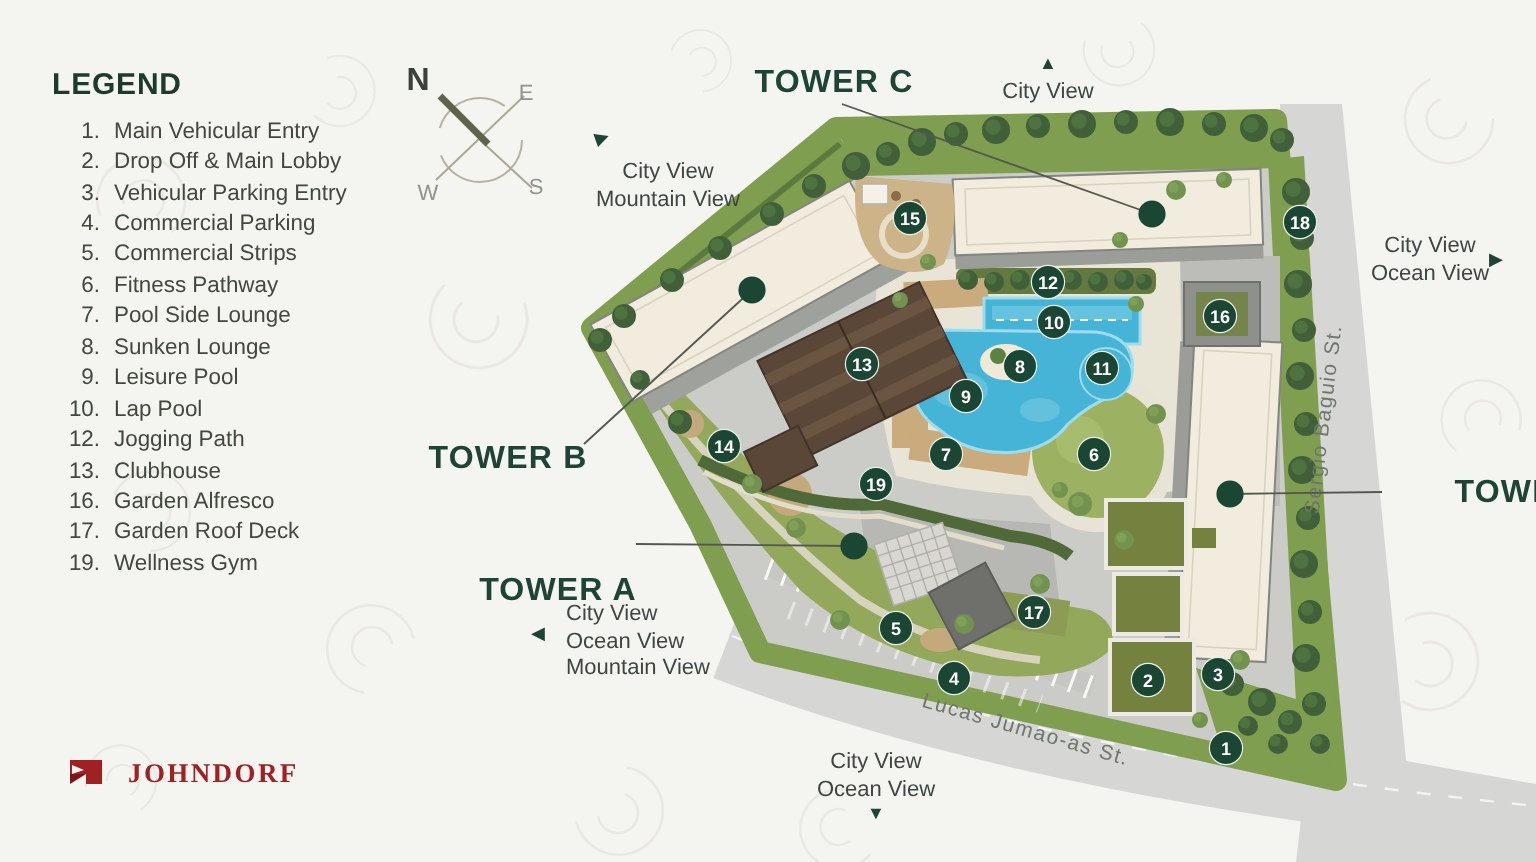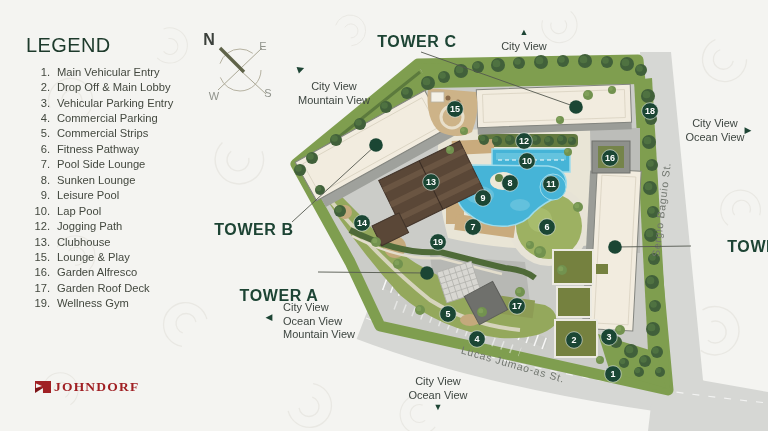--- a/index.html
+++ b/index.html
@@ -1,37 +1,37 @@
 <!DOCTYPE html>
 <html><head>
 <meta charset="utf-8">
 <style>
   html,body{margin:0;padding:0;background:#ffffff;}
   .stage{position:relative;width:768px;height:431px;background:#f4f4f1;overflow:hidden;
          font-family:"Liberation Sans",sans-serif;}
   .bg,.map{position:absolute;left:0;top:0;}
   
   .legend{position:absolute;left:26px;top:34px;}
-  .legend-title{font-size:20px;font-weight:normal;color:#1d3a2b;letter-spacing:.4px;}
+  .legend-title{font-size:15px;font-weight:bold;color:#1d3a2b;letter-spacing:.4px;}
   #legend-list{list-style:none;margin:7px 0 0 0;padding:0;}
   #legend-list li{display:flex;align-items:center;height:15.45px;font-size:11.2px;color:#43483f;}
   #legend-list .num{width:24px;text-align:right;margin-right:7px;flex:none;}
   
   .compass{position:absolute;left:190px;top:22px;}
   .compass text{font-family:"Liberation Sans",sans-serif;}
   
   .tower-label{position:absolute;transform:translate(-50%,-50%);font-size:16px;font-weight:bold;
                color:#1d4434;letter-spacing:.6px;white-space:nowrap;}
   
   .view{position:absolute;font-size:11px;color:#3e4641;line-height:13.6px;text-align:center;
         transform:translateX(-50%);white-space:nowrap;}
   .view.left-align{text-align:left;transform:none;}
   .view-arrow{position:absolute;font-size:9px;color:#1d4434;transform:translate(-50%,-50%);line-height:9px;}
   
-  .brand{position:absolute;left:34px;top:379px;display:flex;align-items:center;gap:2px;}
+  .brand{position:absolute;left:34px;top:379px;display:flex;align-items:flex-start;gap:12px;}
   .brand-name{font-family:"Liberation Serif",serif;font-weight:bold;font-size:13.5px;
               color:#a02024;letter-spacing:1.2px;}
 </style>
 </head>
 <body>
 
 <div class="stage">
 
   <svg class="bg" width="768" height="431">
     <defs>
@@ -438,24 +438,20 @@
         </li>
         <li>
           <span class="num">12.</span>
           <span>Jogging Path</span>
         </li>
         <li>
           <span class="num">13.</span>
           <span>Clubhouse</span>
         </li>
         <li>
-          <span class="num">15.</span>
-          <span>Lounge &amp; Play</span>
-        </li>
-        <li>
           <span class="num">16.</span>
           <span>Garden Alfresco</span>
         </li>
         <li>
           <span class="num">17.</span>
           <span>Garden Roof Deck</span>
         </li>
         <li>
           <span class="num">19.</span>
           <span>Wellness Gym</span>

